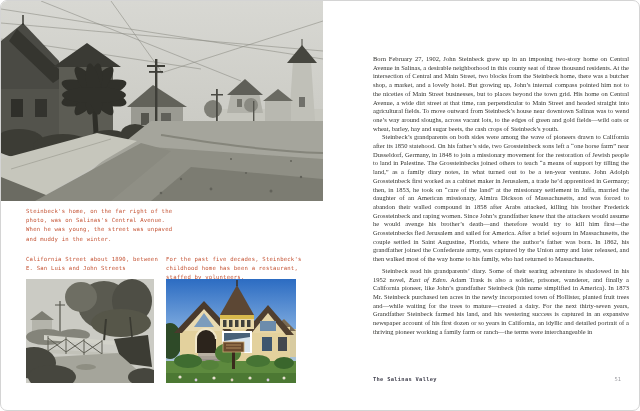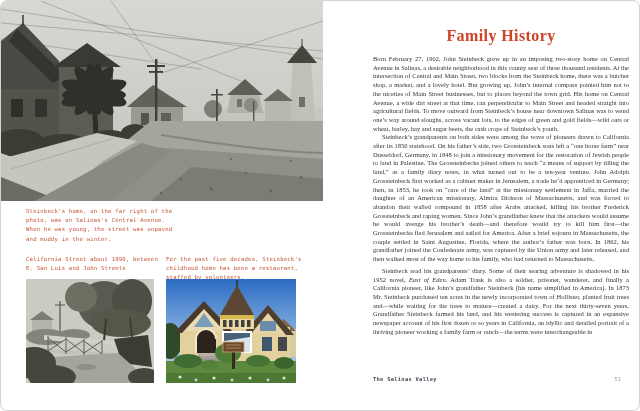--- a/index.html
+++ b/index.html
@@ -307,21 +307,20 @@
           <rect x="66" y="70" width="3" height="20" fill="#3a2a1c"></rect>
           <rect x="57" y="63" width="21" height="10" fill="#6a4a2e" stroke="#caa870" stroke-width="0.8"></rect>
           <line x1="60" y1="66" x2="75" y2="66" stroke="#caa870" stroke-width="0.7"></line>
           <line x1="60" y1="69" x2="75" y2="69" stroke="#caa870" stroke-width="0.7"></line>
         </g>
       </svg>
     </div>
   </div>
 
   <div class="rpage">
-    <div class="title">Family History</div>
 
     <div class="bodytext">
       <p>Born February 27, 1902, John Steinbeck grew up in an imposing two-story home on Central Avenue in Salinas, a desirable neighborhood in this county seat of three thousand residents. At the intersection of Central and Main Street, two blocks from the Steinbeck home, there was a butcher shop, a market, and a lovely hotel. But growing up, John’s internal compass pointed him not to the niceties of Main Street businesses, but to places beyond the town grid. His home on Central Avenue, a wide dirt street at that time, ran perpendicular to Main Street and headed straight into agricultural fields. To move outward from Steinbeck’s house near downtown Salinas was to wend one’s way around sloughs, across vacant lots, to the edges of green and gold fields—wild oats or wheat, barley, hay and sugar beets, the cash crops of Steinbeck’s youth.</p>
       <p class="indent">Steinbeck’s grandparents on both sides were among the wave of pioneers drawn to California after its 1850 statehood. On his father’s side, two Grossteinbeck sons left a “one horse farm” near Dusseldorf, Germany, in 1848 to join a missionary movement for the restoration of Jewish people to land in Palestine. The Grossteinbecks joined others to teach “a means of support by tilling the land,” as a family diary notes, in what turned out to be a ten-year venture. John Adolph Grossteinbeck first worked as a cabinet maker in Jerusalem, a trade he’d apprenticed in Germany; then, in 1853, he took on “care of the land” at the missionary settlement in Jaffa, married the daughter of an American missionary, Almira Dickson of Massachusetts, and was forced to abandon their walled compound in 1858 after Arabs attacked, killing his brother Frederick Grossteinbeck and raping women. Since John’s grandfather knew that the attackers would assume he would avenge his brother’s death—and therefore would try to kill him first—the Grossteinbecks fled Jerusalem and sailed for America. After a brief sojourn in Massachusetts, the couple settled in Saint Augustine, Florida, where the author’s father was born. In 1862, his grandfather joined the Confederate army, was captured by the Union army and later released, and then walked most of the way home to his family, who had returned to Massachusetts.</p>
       <p class="indent gap"><span>Steinbeck read his grandparents’ diary. Some of their searing adventure is shadowed in his 1952 novel, </span><span class="italic">East of Eden</span><span>. Adam Trask is also a soldier, prisoner, wanderer, and finally a California pioneer, like John’s grandfather Steinbeck (his name simplified in America). In 1873 Mr. Steinbeck purchased ten acres in the newly incorporated town of Hollister, planted fruit trees and—while waiting for the trees to mature—created a dairy. For the next thirty-seven years, Grandfather Steinbeck farmed his land, and his westering success is captured in an expansive newspaper account of his first dozen or so years in California, an idyllic and detailed portrait of a thriving pioneer working a family farm or ranch—the terms were interchangeable in</span></p>
     </div>
 
     <div class="footer-left">The Salinas Valley</div>
     <div class="footer-page">51</div>
   </div>

